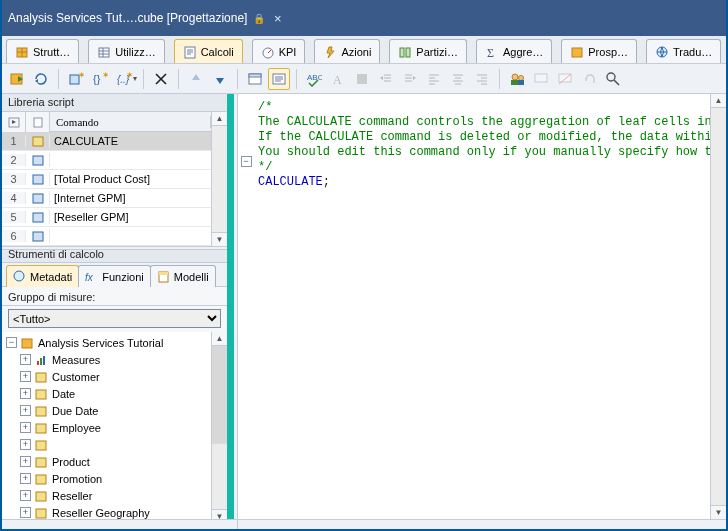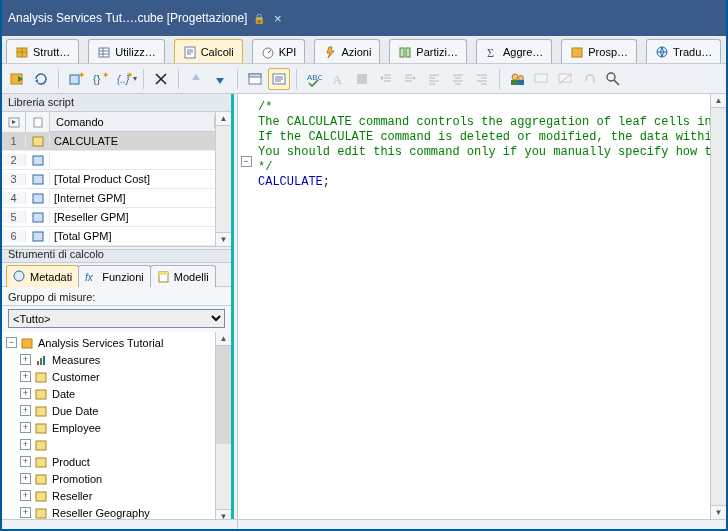--- a/index.html
+++ b/index.html
@@ -21,30 +21,30 @@
   .toolbar { height: 30px; background: #eef1f5; border-bottom: 1px solid #c5ccd6; display: flex; align-items: center; padding: 0 4px; gap: 2px; }
   .tbtn { width: 22px; height: 22px; display: inline-flex; align-items: center; justify-content: center; border-radius: 2px; cursor: default; }
   .tbtn.disabled { opacity: .35; }
   .tbtn.active { background: #fff5d6; border:1px solid #d4b34a; }
   .tsep { width: 1px; height: 20px; background: #c5ccd6; margin: 0 4px; }
   .tdrop { display:inline-flex; align-items:center; }
   .tdrop .caret { font-size: 8px; margin-left: -2px; color:#555; }
 
   
   .main { display: flex; height: calc(531px - 22px - 28px - 30px - 22px - 4px); }
-  .leftpane { width: 232px; border-right: 3px solid #14b8a6; display: flex; flex-direction: column; background:#f6f7f9;}
+  .leftpane { width: 232px; border-right: 7px solid #14b8a6; display: flex; flex-direction: column; background:#f6f7f9;}
   .splitter-v { width: 4px; background: #eef1f5; border-right: 1px solid #c5ccd6; cursor: ew-resize; }
   .rightpane { flex: 1; display: flex; flex-direction: column; min-width:0; }
 
   
   .pane-header { height: 18px; background: #e4e9f0; border-bottom: 1px solid #c5ccd6; padding: 2px 6px; font-size: 11px; color: #222; }
 
   
   .scriptlib { display:flex; flex-direction:column; }
-  .scriptlib-hdr { display:flex; align-items:center; height:20px; background:#eef1f5; border-bottom:1px solid #c5ccd6; }
+  .scriptlib-hdr { display:flex; align-items:center; height:20px; background:#eef1f5; border-bottom:1px solid #c5ccd6;font-family:Liberation Serif, serif; }
   .hdr-btn { width:24px; height:20px; display:flex; align-items:center; justify-content:center; border-right:1px solid #c5ccd6; background:#f4f6f9; }
   .hdr-col { flex:1; padding:0 6px; font-size:11px; border-right:1px solid #c5ccd6; }
   .scriptgrid { background:#fff; }
   .srow { display:flex; align-items:center; height:19px; border-bottom:1px solid #e5e8ee; }
   .srow .num { width:24px; text-align:center; color:#555; border-right:1px solid #e5e8ee; background:#f4f6f9; }
   .srow .ico { width:24px; display:flex; align-items:center; justify-content:center; border-right:1px solid #e5e8ee; }
   .srow .lbl { flex:1; padding:0 4px; }
   .srow.selected { background:#d6d6d6; }
   .srow.selected .num, .srow.selected .ico { background:#d6d6d6; }
   .scroll-ind { width:16px; background:#ececec; border-left:1px solid #c5ccd6; display:flex; flex-direction:column; }
@@ -422,21 +422,20 @@
                 </div>
               <div class="lbl">[Reseller GPM]</div>
             </div>
             <div class="srow">
               <div class="num">6</div>
               <div class="ico">
                   <svg width="14" height="14">
                     <rect x="2" y="3" width="10" height="9" fill="#cfe0f4" stroke="#2d6aa8"></rect>
                   </svg>
                 </div>
-              <div class="lbl">[Total GPM]</div>
             </div>
           </div>
         </div>
         <div class="scroll-ind">
           <div class="scroll-arrow">▲</div>
           <div class="scroll-track"></div>
           <div class="scroll-arrow bot">▼</div>
         </div>
       </div>
     </div>

